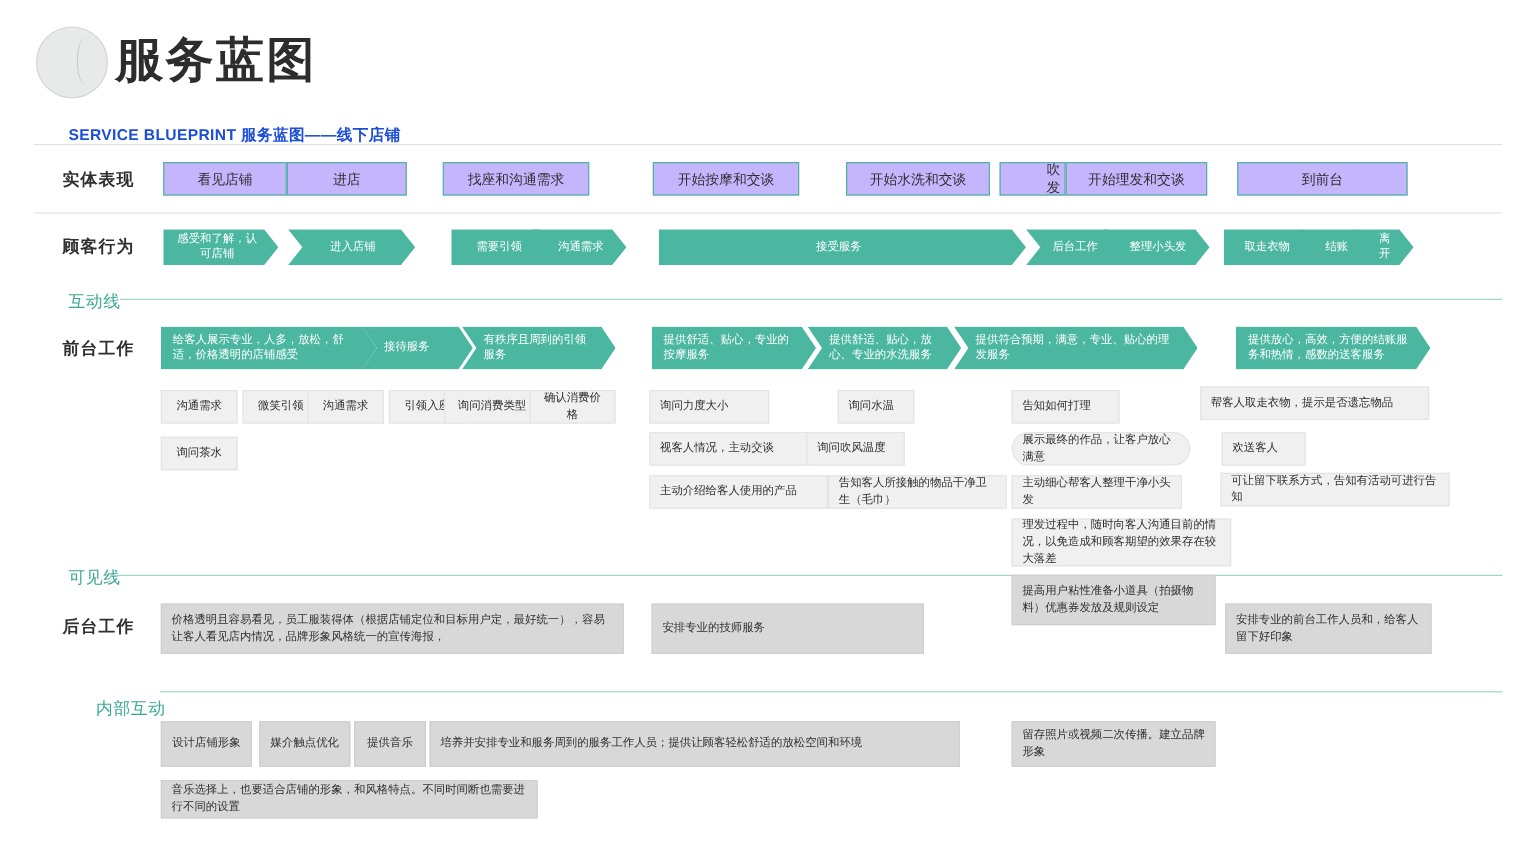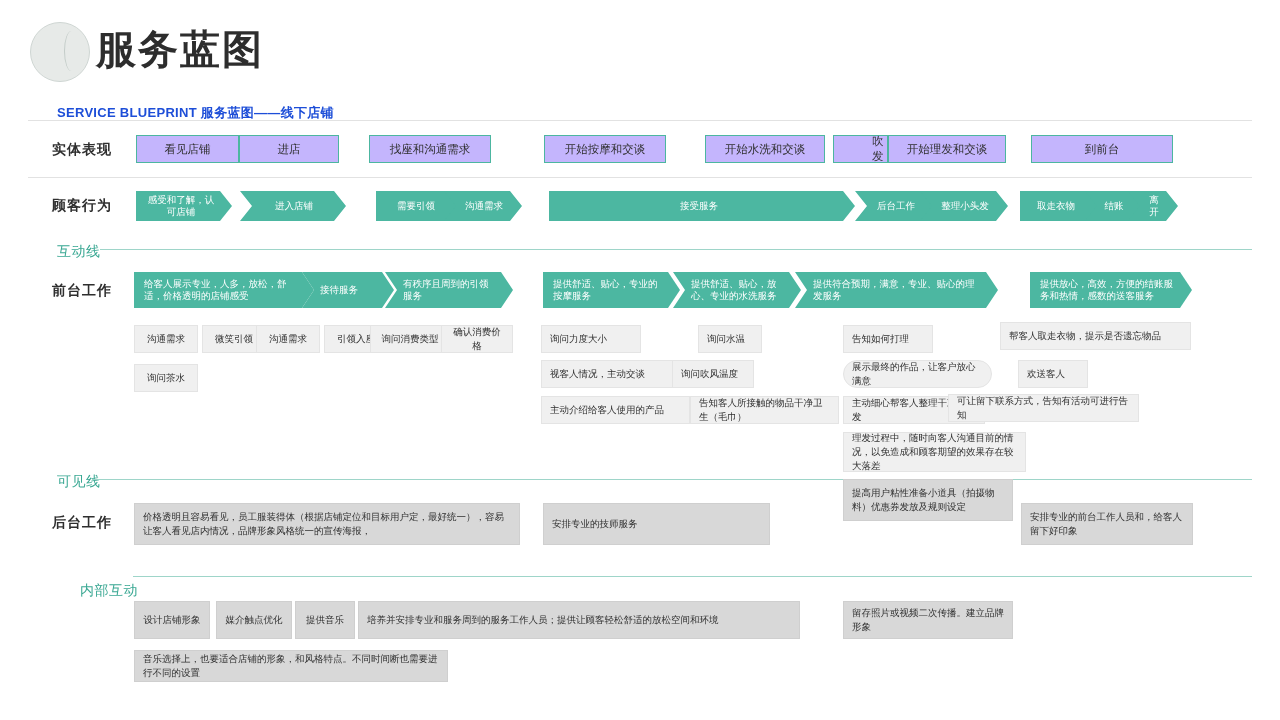--- a/index.html
+++ b/index.html
@@ -134,21 +134,21 @@
     <div class="card light" style="left: 698px; top: 325px; width: 64px; height: 28px;">询问水温</div>
     <div class="card light" style="left: 843px; top: 325px; width: 90px; height: 28px;">告知如何打理</div>
     <div class="card light" style="left: 1000px; top: 322px; width: 191px; height: 28px;">帮客人取走衣物，提示是否遗忘物品</div>
     <div class="card light" style="left: 541px; top: 360px; width: 138px; height: 28px;">视客人情况，主动交谈</div>
     <div class="card light" style="left: 672px; top: 360px; width: 82px; height: 28px;">询问吹风温度</div>
     <div class="card light" style="left: 843px; top: 360px; width: 149px; height: 28px; border-radius: 14px;">展示最终的作品，让客户放心满意</div>
     <div class="card light" style="left: 1018px; top: 360px; width: 70px; height: 28px;">欢送客人</div>
     <div class="card light" style="left: 541px; top: 396px; width: 149px; height: 28px;">主动介绍给客人使用的产品</div>
     <div class="card light" style="left: 690px; top: 396px; width: 149px; height: 28px;">告知客人所接触的物品干净卫生（毛巾）</div>
     <div class="card light" style="left: 843px; top: 396px; width: 142px; height: 28px;">主动细心帮客人整理干净小头发</div>
-    <div class="card light" style="left: 948px; top: 394px; width: 191px; height: 28px;">可让留下联系方式，告知有活动可进行告知</div>
+    <div class="card light" style="left: 1017px; top: 394px; width: 191px; height: 28px;">可让留下联系方式，告知有活动可进行告知</div>
     <div class="card light" style="left: 843px; top: 432px; width: 183px; height: 40px;">理发过程中，随时向客人沟通目前的情况，以免造成和顾客期望的效果存在较大落差</div>
   </div>
 <div id="layer-back-cards">
     <div class="card" style="left: 134px; top: 503px; width: 386px; height: 42px;">价格透明且容易看见，员工服装得体（根据店铺定位和目标用户定，最好统一），容易让客人看见店内情况，品牌形象风格统一的宣传海报，</div>
     <div class="card" style="left: 543px; top: 503px; width: 227px; height: 42px;">安排专业的技师服务</div>
     <div class="card" style="left: 843px; top: 479px; width: 170px; height: 42px;">提高用户粘性准备小道具（拍摄物料）优惠券发放及规则设定</div>
     <div class="card" style="left: 1021px; top: 503px; width: 172px; height: 42px;">安排专业的前台工作人员和，给客人留下好印象</div>
   </div>
 <div id="layer-internal-cards">
     <div class="card center" style="left: 134px; top: 601px; width: 76px; height: 38px;">设计店铺形象</div>

